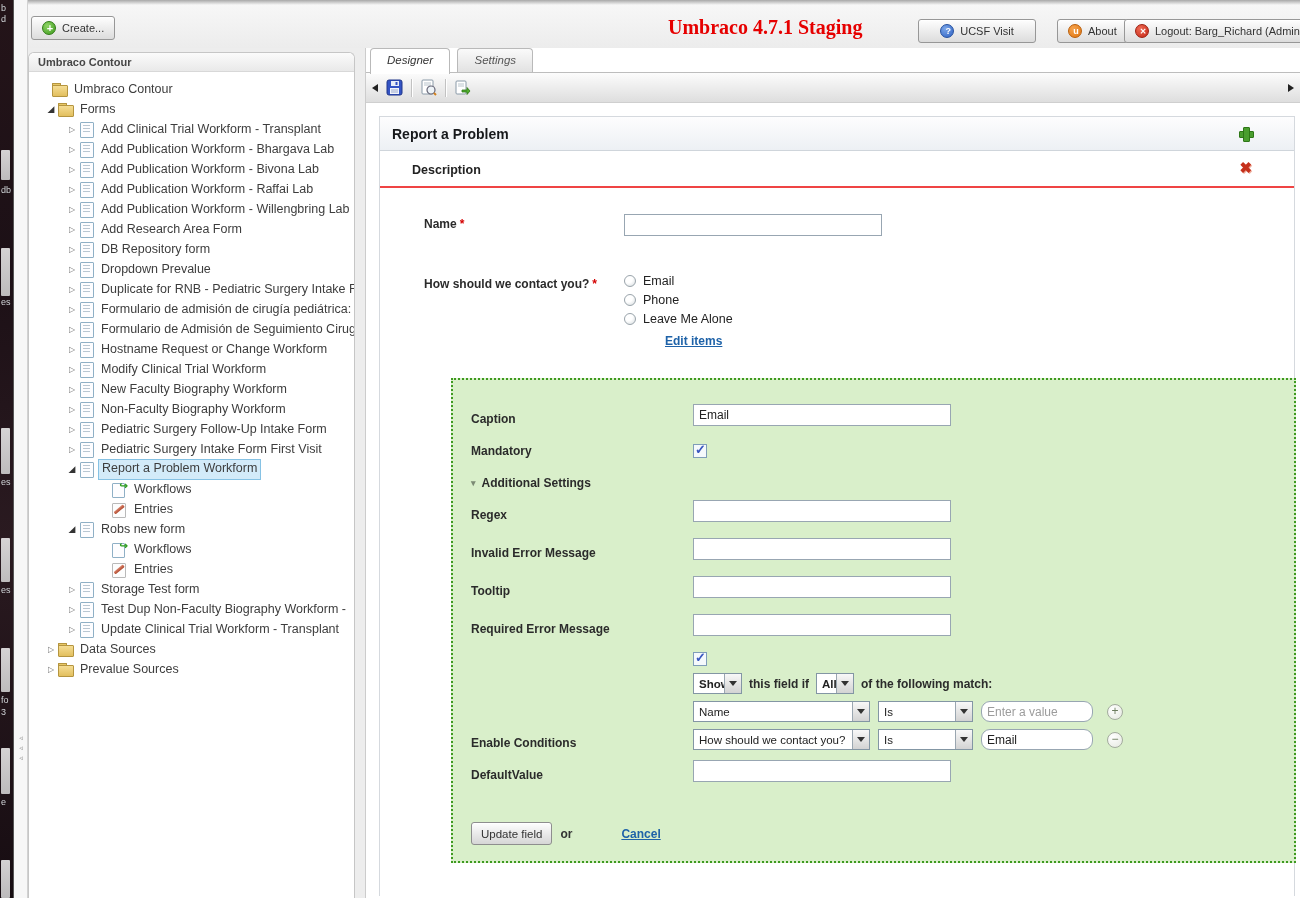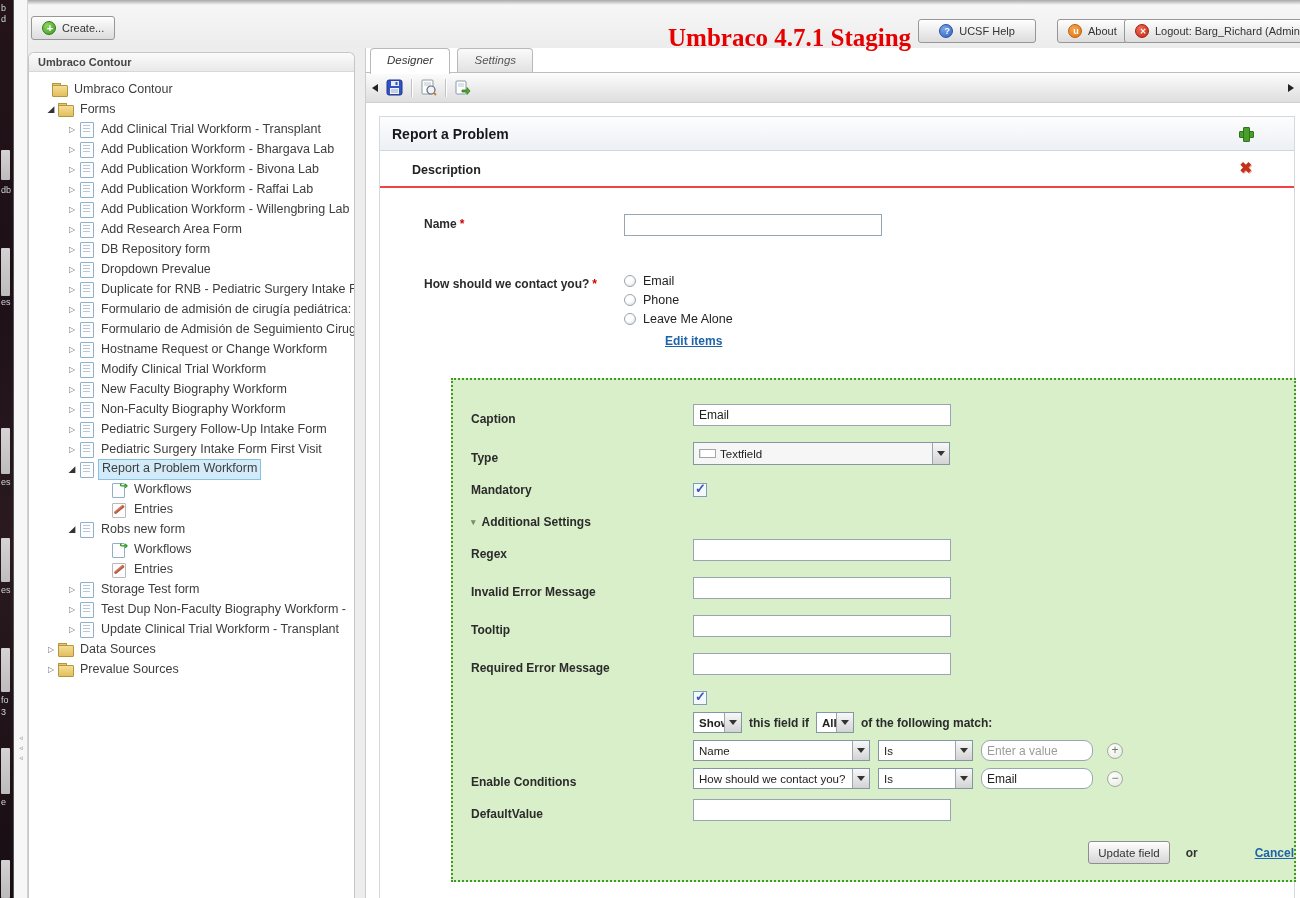--- a/index.html
+++ b/index.html
@@ -18,22 +18,22 @@
 
   
   .topbar { position:absolute; left:28px; top:0; right:0; height:48px;
             background:linear-gradient(#f8f8f8,#ececec); z-index:3;}
   .topbar::before { content:""; position:absolute; top:0; left:0; right:0; height:5px;
             background:linear-gradient(#a8a8a8,rgba(200,200,200,0)); }
   .btn { display:inline-flex; align-items:center; gap:6px; height:24px; padding:0 10px;
          background:linear-gradient(#fefefe,#dcdcdc); border:1px solid #979797; border-radius:3px;
          font-size:11px; color:#333; box-shadow:inset 0 1px 0 #fff; white-space:nowrap; cursor:default;}
   .create-btn { position:absolute; left:3px; top:16px; }
-  .app-title { position:absolute; left:640px; top:24px; font-family:"Liberation Serif",serif;
-               font-weight:bold; font-size:25px; color:#e60000; }
+  .app-title { position:absolute; left:640px; top:16px; font-family:"Liberation Serif",serif;
+               font-weight:bold; font-size:20px; color:#e60000; }
   .help-btn   { position:absolute; left:890px;  top:19px; width:118px; justify-content:center;}
   .about-btn  { position:absolute; left:1029px; top:19px; }
   .logout-btn { position:absolute; left:1096px; top:19px; width:215px; overflow:hidden; }
   .cicon { display:inline-block; width:14px; height:14px; border-radius:50%; position:relative; flex:0 0 14px;}
   .cicon::after { position:absolute; left:0; top:0; width:14px; height:14px; line-height:14px;
                   text-align:center; color:#fff; font-weight:bold; }
   .ic-create { background:radial-gradient(circle at 35% 30%,#8ed464,#3f9b1f); border:1px solid #2f7a14;}
   .ic-create::after { content:"+"; font-size:11px; line-height:12px;}
   .ic-help { background:radial-gradient(circle at 35% 30%,#7aa6e8,#2f62c4); border:1px solid #24509f;}
   .ic-help::after { content:"?"; font-size:9px; line-height:13px;}
@@ -136,21 +136,21 @@
   .cond-area { display:flex; flex-direction:column; gap:7px; }
   .cond-line { display:flex; align-items:center; gap:7px; font-size:12px; font-weight:bold; color:#2b2b2b;}
   .cond-row  { display:flex; align-items:center; gap:8px; }
   .sel-show { width:49px; } .sel-all { width:38px; }
   .sel-field { width:177px; } .sel-op { width:95px; }
   .cond-val { width:112px; height:21px;border-radius:9px; }
   .round-btn { width:16px; height:16px; border-radius:50%; border:1px solid #a3ab9e;
                background:radial-gradient(circle at 35% 30%,#ffffff,#e4e8df); color:#6b7c5d; font-size:12px;
                line-height:13px; text-align:center; cursor:pointer; margin-left:6px;}
 
-  .btn-row { display:flex; align-items:center; gap:16px; margin-top:20px; font-size:12px; font-weight:bold; color:#333;justify-content:flex-end;}
+  .btn-row { display:flex; align-items:center; gap:8px; margin-top:40px; font-size:12px; font-weight:bold; color:#333;}
   .update-btn { height:23px; padding:0 9px; background:linear-gradient(#fefefe,#d6d6d6); border:1px solid #8e8e8e;
                 border-radius:3px; font-size:11.5px; color:#333; box-shadow:inset 0 1px 0 #fff; cursor:pointer;}
 </style>
 </head>
 <body>
 
 <div class="desktop">
   <div class="dbox" style="top:150px;height:30px"></div>
   <div class="dbox" style="top:248px;height:48px"></div>
   <div class="dbox" style="top:428px;height:46px"></div>
@@ -176,21 +176,21 @@
 </div>
 
 <div class="topbar">
   <button class="btn create-btn">
     <span class="cicon ic-create"></span>
     <span>Create...</span>
   </button>
   <div class="app-title">Umbraco 4.7.1 Staging</div>
   <button class="btn help-btn">
     <span class="cicon ic-help"></span>
-    <span>UCSF Help</span>
+    <span>UCSF Visit</span>
   </button>
   <button class="btn about-btn">
     <span class="cicon ic-about"></span>
     <span>About</span>
   </button>
   <button class="btn logout-btn">
     <span class="cicon ic-logout"></span>
     <span>Logout: Barg_Richard (Admin-Web Director</span>
   </button>
 </div>
@@ -418,30 +418,20 @@
               <span>Leave Me Alone</span>
             </div>
             <span class="link" style="margin-top:3px">Edit items</span>
           </div>
         </div>
 
         <div class="green">
           <div class="grow">
             <div class="flabel">Caption</div>
             <input class="inp" value="Email" style="">
-          </div>
-          <div class="grow">
-            <div class="flabel">Type</div>
-            <div class="sel type-sel">
-              <span class="sel-txt">
-                  <span class="mini-tf"></span>
-                  <span>Textfield</span>
-                </span>
-              <span class="sel-btn"></span>
-            </div>
           </div>
           <div class="grow">
             <div class="flabel">Mandatory</div>
             <span class="chk"></span>
           </div>
 
           <div class="addl">
             <span class="tri">▾</span>
             <span>Additional Settings</span>
           </div>

